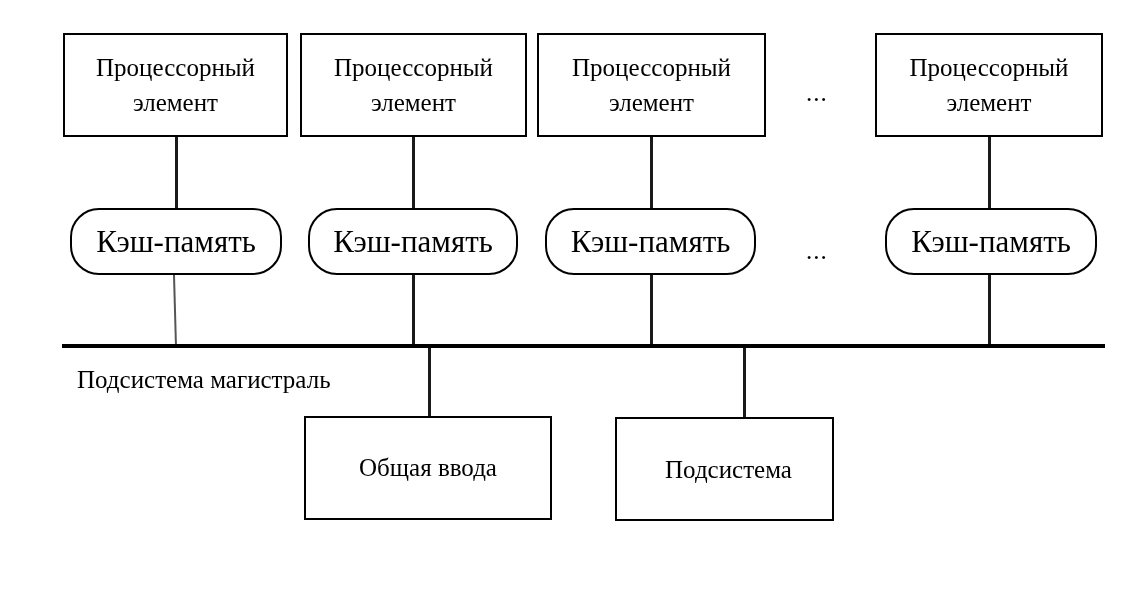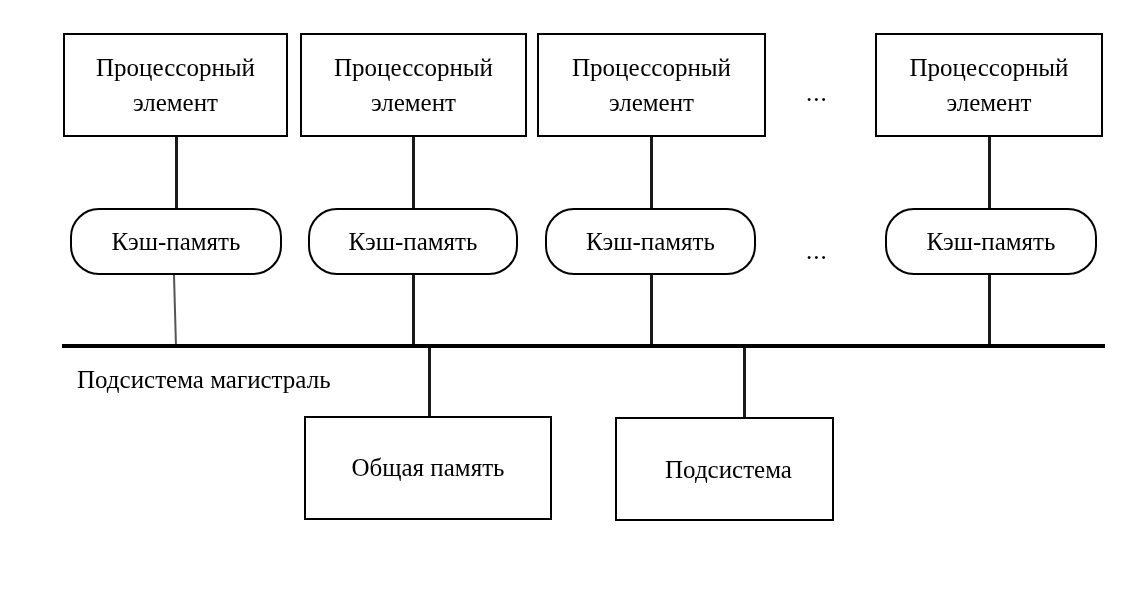--- a/index.html
+++ b/index.html
@@ -30,21 +30,21 @@
   }
   .node .line1, .node .line2 {
     display: block;
     white-space: nowrap;
   }
   .pe-node {
     font-size: 25px;
     line-height: 1.42;
   }
   .cache-node {
-    font-size: 25px;
+    font-size: 31px;
     line-height: 1.2;
     border-radius: 29px;
   }
   .mem-node {
     font-size: 25px;
     line-height: 1.3;
   }
   .io-node {
     font-size: 25px;
     line-height: 1.32;
@@ -138,20 +138,20 @@
   <div class="connector" style="left:988px; top:275px; height:72px;"></div>
 
   <div class="bus" style="left:62px; top:344px; width:1043px;"></div>
 
   <div class="bus-label" style="left:77px; top:367px;">Подсистема магистраль</div>
 
   <div class="connector" style="left:428px; top:348px; height:70px;"></div>
   <div class="connector" style="left:743px; top:348px; height:70px;"></div>
 
   <div class="node mem-node" style="left:304px; top:416px; width:248px; height:104px;">
-    <span class="line1">Общая память</span>
+    <span class="line1">Общая ввода</span>
   </div>
 
   <div class="node io-node" style="left:615px; top:417px; width:219px; height:104px;padding-left:8px;">
     <span class="line1">Подсистема</span>
   </div>
 
 </div>
 
 </body></html>

